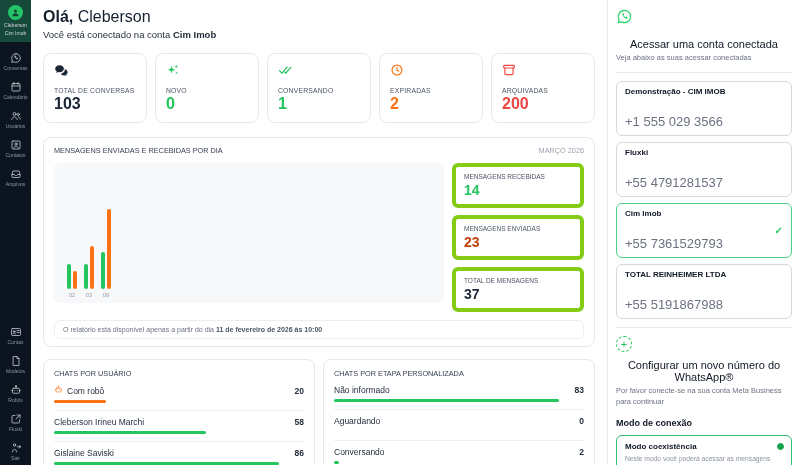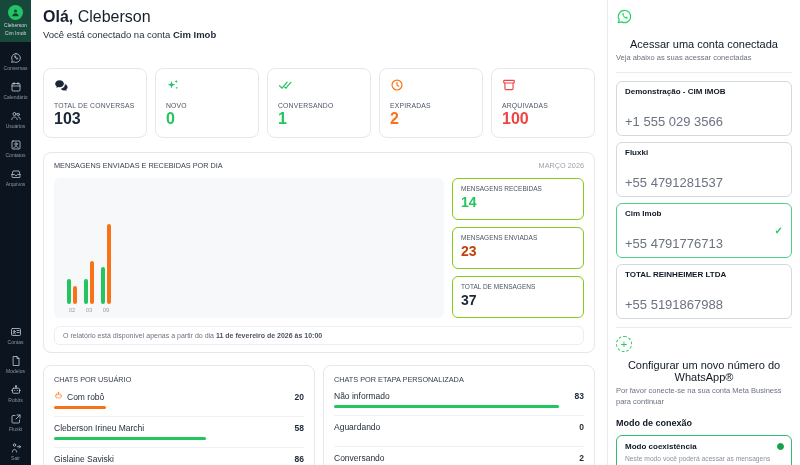--- a/index.html
+++ b/index.html
@@ -18,39 +18,39 @@
   .sb-spacer { flex:1; }
   .sb-bottom { margin-bottom:4px; }
 
   
   .main { flex:1; padding:8px 12px 0; overflow:hidden; background:#fff; }
   .h1 { font-size:16px; color:#14202e; }
   .h1 .bold { font-weight:700; }
   .subtitle { font-size:9.5px; color:#1f2937; margin-top:3px; }
   .subtitle b { font-weight:700; }
 
-  .stats-row { display:flex; gap:8px; margin-top:28px; }
+  .stats-row { display:flex; gap:8px; margin-top:13px; }
   .stat-card { flex:1; border:1px solid #e5e7eb; border-radius:8px; padding:9px 10px 9px; background:#fff; }
   .stat-icon { height:14px; }
   .stat-icon svg { width:14px; height:14px; }
   .stat-label { font-size:6.8px; color:#4b5563; letter-spacing:.2px; margin-top:10px; }
   .stat-value { font-size:16px; font-weight:700; margin-top:1px; }
 
   .chart-card { border:1px solid #e5e7eb; border-radius:8px; margin-top:14px; padding:8px 10px 7px; }
   .chart-head { display:flex; justify-content:space-between; font-size:7.3px; }
   .chart-title { color:#374151; }
   .chart-period { color:#9ca3af; }
   .chart-body { display:flex; gap:8px; margin-top:8px; }
   .chart-plot { flex:1; background:#f7f8fa; border-radius:6px; height:140px; display:flex; align-items:flex-end; padding:0 0 5px 13px; gap:7px; }
   .bar-group { display:flex; flex-direction:column; align-items:center; }
   .bars { display:flex; gap:2px; align-items:flex-end; }
   .bar { width:4px; border-radius:2px; }
   .bar-xlabel { font-size:6px; color:#9ca3af; margin-top:3px; }
   .chart-summary { width:132px; display:flex; flex-direction:column; gap:7px; }
-  .sum-box { border:1px solid #84cc16; border-radius:6px; padding:6px 8px 6px; flex:1; }
+  .sum-box { border:4px solid #84cc16; border-radius:6px; padding:6px 8px 6px; flex:1; }
   .sum-label { font-size:6.5px; color:#4b5563; }
   .sum-value { font-size:14px; font-weight:700; margin-top:2px; }
   .chart-foot { border:1px solid #eceef1; border-radius:6px; margin-top:8px; padding:5px 8px; font-size:7px; color:#6b7280; }
   .chart-foot b { color:#4b5563; }
 
   .bottom-row { display:flex; gap:8px; margin-top:12px; }
   .list-card { flex:1; border:1px solid #e5e7eb; border-radius:8px; padding:9px 10px 0; }
   .list-title { font-size:7.3px; color:#374151; margin-bottom:1px; }
   .list-row { padding:6px 0 7px; border-bottom:1px solid #eef0f3; }
   .list-row:last-child { border-bottom:none; }
@@ -189,21 +189,21 @@
           </svg></div>
         <div class="stat-label">EXPIRADAS</div>
         <div class="stat-value" style="color: rgb(249, 115, 22);">2</div>
       </div>
       <div class="stat-card">
         <div class="stat-icon"><svg viewBox="0 0 24 24" fill="none" stroke="#ef4444" stroke-width="2" stroke-linejoin="round">
             <rect x="3" y="4" width="18" height="4.5" rx="1"></rect>
             <path d="M5 8.5V18a2 2 0 0 0 2 2h10a2 2 0 0 0 2-2V8.5" stroke-linecap="round"></path>
           </svg></div>
         <div class="stat-label">ARQUIVADAS</div>
-        <div class="stat-value" style="color: rgb(239, 68, 68);">100</div>
+        <div class="stat-value" style="color: rgb(239, 68, 68);">200</div>
       </div>
     </div>
 
   <div class="chart-card">
     <div class="chart-head">
       <span class="chart-title">MENSAGENS ENVIADAS E RECEBIDAS POR DIA</span>
       <span class="chart-period">MARÇO 2026</span>
     </div>
     <div class="chart-body">
       <div id="chart-plot" class="chart-plot">
@@ -341,21 +341,21 @@
       <div class="account">
         <div class="acc-name">Demonstração - CIM IMOB</div>
         <div class="acc-phone">+1 555 029 3566</div>
       </div>
       <div class="account">
         <div class="acc-name">Fluxki</div>
         <div class="acc-phone">+55 4791281537</div>
       </div>
       <div class="account selected">
         <div class="acc-name">Cim Imob</div>
-        <div class="acc-phone">+55 4791776713</div>
+        <div class="acc-phone">+55 7361529793</div>
         <span class="acc-check">✓</span>
       </div>
       <div class="account">
         <div class="acc-name">TOTAL REINHEIMER LTDA</div>
         <div class="acc-phone">+55 5191867988</div>
       </div>
     </div>
   <div class="rp-divider"></div>
   <div class="plus-circle">+</div>
   <div class="rp-title" style="margin-top:2px">Configurar um novo número do WhatsApp®</div>

